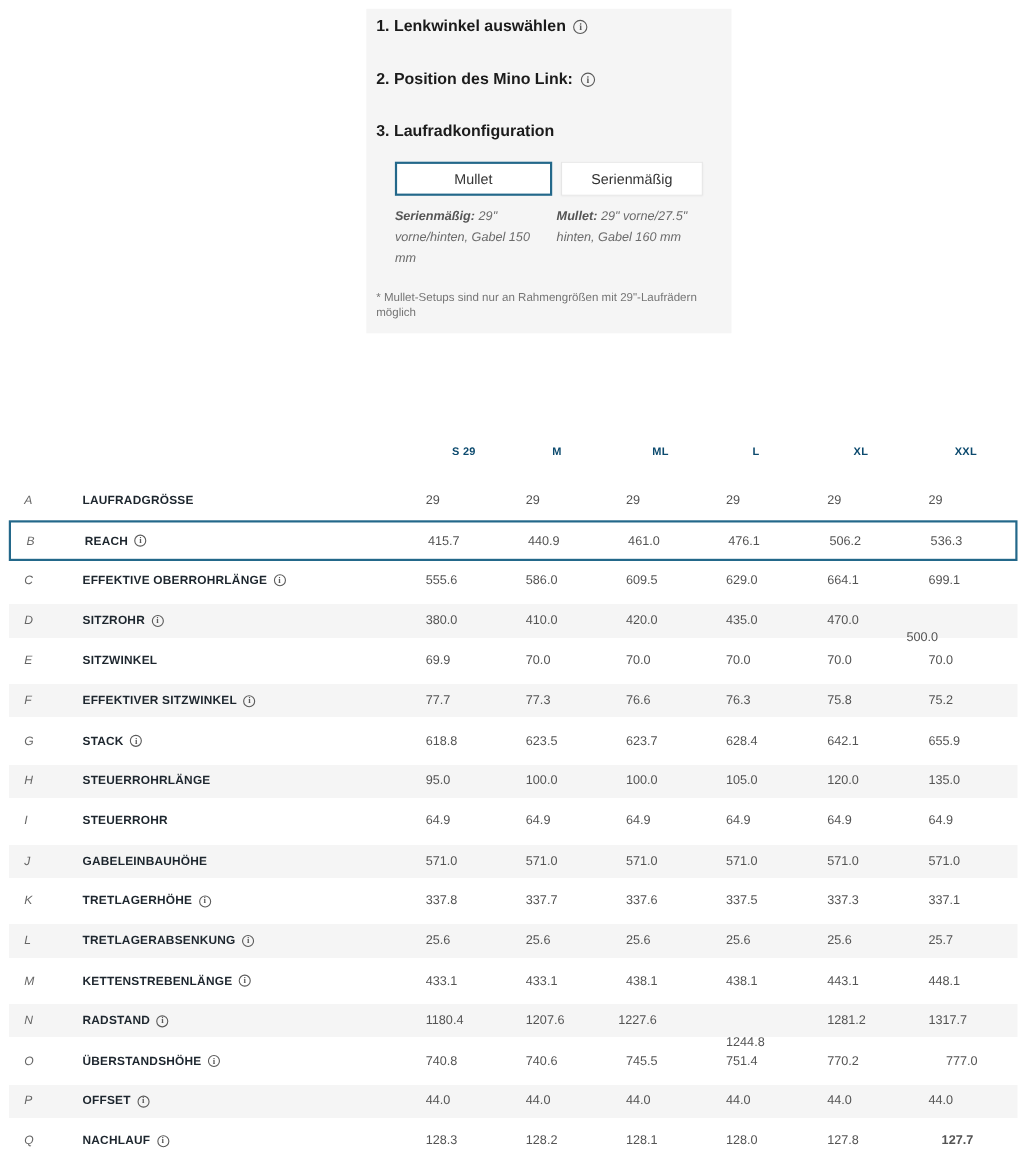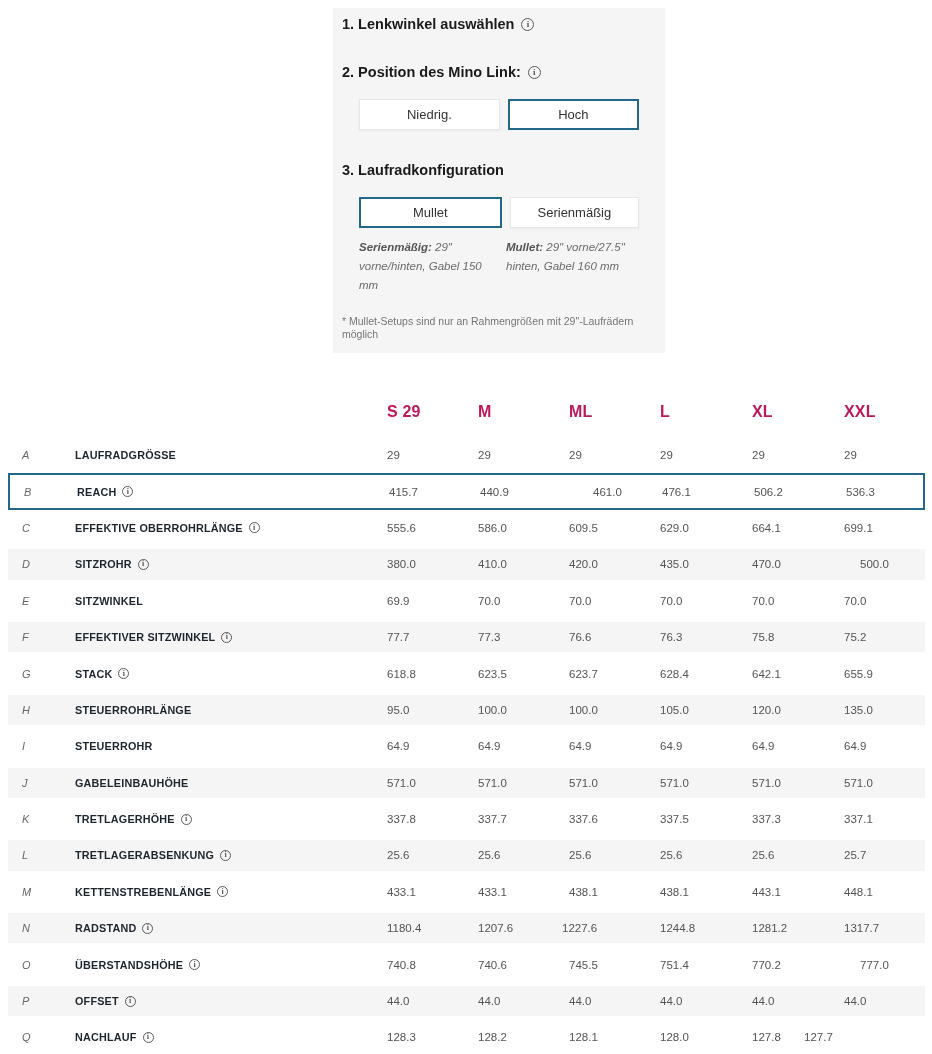--- a/index.html
+++ b/index.html
@@ -48,22 +48,22 @@
     width:13px;height:13px;border:1px solid #5a5a5a;border-radius:50%;
     font-family:"Liberation Serif",serif;font-size:9px;font-style:normal;
     font-weight:bold;color:#5a5a5a;line-height:1;
   }
   .info.small{width:11px;height:11px;font-size:8px;}
 
   
   .geo-table{position:absolute;left:0;top:400px;width:932px;height:654px;}
   .geo-header{position:relative;height:24px;}
   .geo-header .col{
-    position:absolute;top:0;line-height:24px;font-size:16px;font-weight:bold;
-    color:#be185d;letter-spacing:.2px;
+    position:absolute;top:0;line-height:24px;font-size:10px;font-weight:bold;
+    color:#0c4a6e;letter-spacing:.2px;margin-left:24px;
   }
   .geo-rows{position:absolute;left:8px;top:37px;width:917px;}
   .grow{
     position:relative;height:36.4px;
   }
   .grow.shaded{
     background:var(--shade);background-clip:content-box;padding:3px 0;
   }
   .grow.selected{border:2px solid var(--accent);background:#fff;}
   .grow .letter{
@@ -88,24 +88,20 @@
 
   <div class="section-title">
     <span>1. Lenkwinkel auswählen</span>
     <span class="info">i</span>
   </div>
 
   <div class="section-title mt-sec">
     <span>2. Position des Mino Link:</span>
     <span class="info">i</span>
   </div>
-  <div class="btn-row two">
-      <div class="cfg-btn">Niedrig.</div>
-      <div class="cfg-btn selected">Hoch</div>
-    </div>
 
   <div class="section-title mt-sec">
     <span>3. Laufradkonfiguration</span>
   </div>
   <div class="btn-row two">
       <div class="cfg-btn selected">Mullet</div>
       <div class="cfg-btn">Serienmäßig</div>
     </div>
 
   <div class="desc-row">
@@ -139,21 +135,21 @@
         <span class="val" style="left: 836px;">29</span>
       </div>
       <div class="grow selected">
         <span class="letter">B</span>
         <span class="rlabel">
           <span>REACH</span>
           <span class="info small">i</span>
         </span>
         <span class="val" style="left: 379px;">415.7</span>
         <span class="val" style="left: 470px;">440.9</span>
-        <span class="val" style="left: 583px; text-align: right;">461.0</span>
+        <span class="val" style="left: 561px; text-align: right;">461.0</span>
         <span class="val" style="left: 652px;">476.1</span>
         <span class="val" style="left: 744px;">506.2</span>
         <span class="val" style="left: 836px;">536.3</span>
       </div>
       <div class="grow">
         <span class="letter">C</span>
         <span class="rlabel">
           <span>EFFEKTIVE OBERROHRLÄNGE</span>
           <span class="info small">i</span>
         </span>
@@ -168,21 +164,21 @@
         <span class="letter">D</span>
         <span class="rlabel">
           <span>SITZROHR</span>
           <span class="info small">i</span>
         </span>
         <span class="val" style="left: 379px;">380.0</span>
         <span class="val" style="left: 470px;">410.0</span>
         <span class="val" style="left: 561px;">420.0</span>
         <span class="val" style="left: 652px;">435.0</span>
         <span class="val" style="left: 744px;">470.0</span>
-        <span class="val" style="left: 852px;">500.0</span>
+        <span class="val" style="left: 816px; margin-top: 16px;">500.0</span>
       </div>
       <div class="grow">
         <span class="letter">E</span>
         <span class="rlabel">
           <span>SITZWINKEL</span>
         </span>
         <span class="val" style="left: 379px;">69.9</span>
         <span class="val" style="left: 470px;">70.0</span>
         <span class="val" style="left: 561px;">70.0</span>
         <span class="val" style="left: 652px;">70.0</span>
@@ -292,21 +288,21 @@
       </div>
       <div class="grow shaded">
         <span class="letter">N</span>
         <span class="rlabel">
           <span>RADSTAND</span>
           <span class="info small">i</span>
         </span>
         <span class="val" style="left: 379px;">1180.4</span>
         <span class="val" style="left: 470px;">1207.6</span>
         <span class="val" style="left: 554px;">1227.6</span>
-        <span class="val" style="left: 652px;">1244.8</span>
+        <span class="val" style="left: 652px; margin-top: 20px;">1244.8</span>
         <span class="val" style="left: 744px;">1281.2</span>
         <span class="val" style="left: 836px;">1317.7</span>
       </div>
       <div class="grow">
         <span class="letter">O</span>
         <span class="rlabel">
           <span>ÜBERSTANDSHÖHE</span>
           <span class="info small">i</span>
         </span>
         <span class="val" style="left: 379px;">740.8</span>
@@ -333,16 +329,16 @@
         <span class="letter">Q</span>
         <span class="rlabel">
           <span>NACHLAUF</span>
           <span class="info small">i</span>
         </span>
         <span class="val" style="left: 379px;">128.3</span>
         <span class="val" style="left: 470px;">128.2</span>
         <span class="val" style="left: 561px;">128.1</span>
         <span class="val" style="left: 652px;">128.0</span>
         <span class="val" style="left: 744px;">127.8</span>
-        <span class="val" style="left: 796px;">127.7</span>
+        <span class="val" style="left: 848px; font-weight: bold;">127.7</span>
       </div>
     </div>
 </div>
 
 </body></html>

